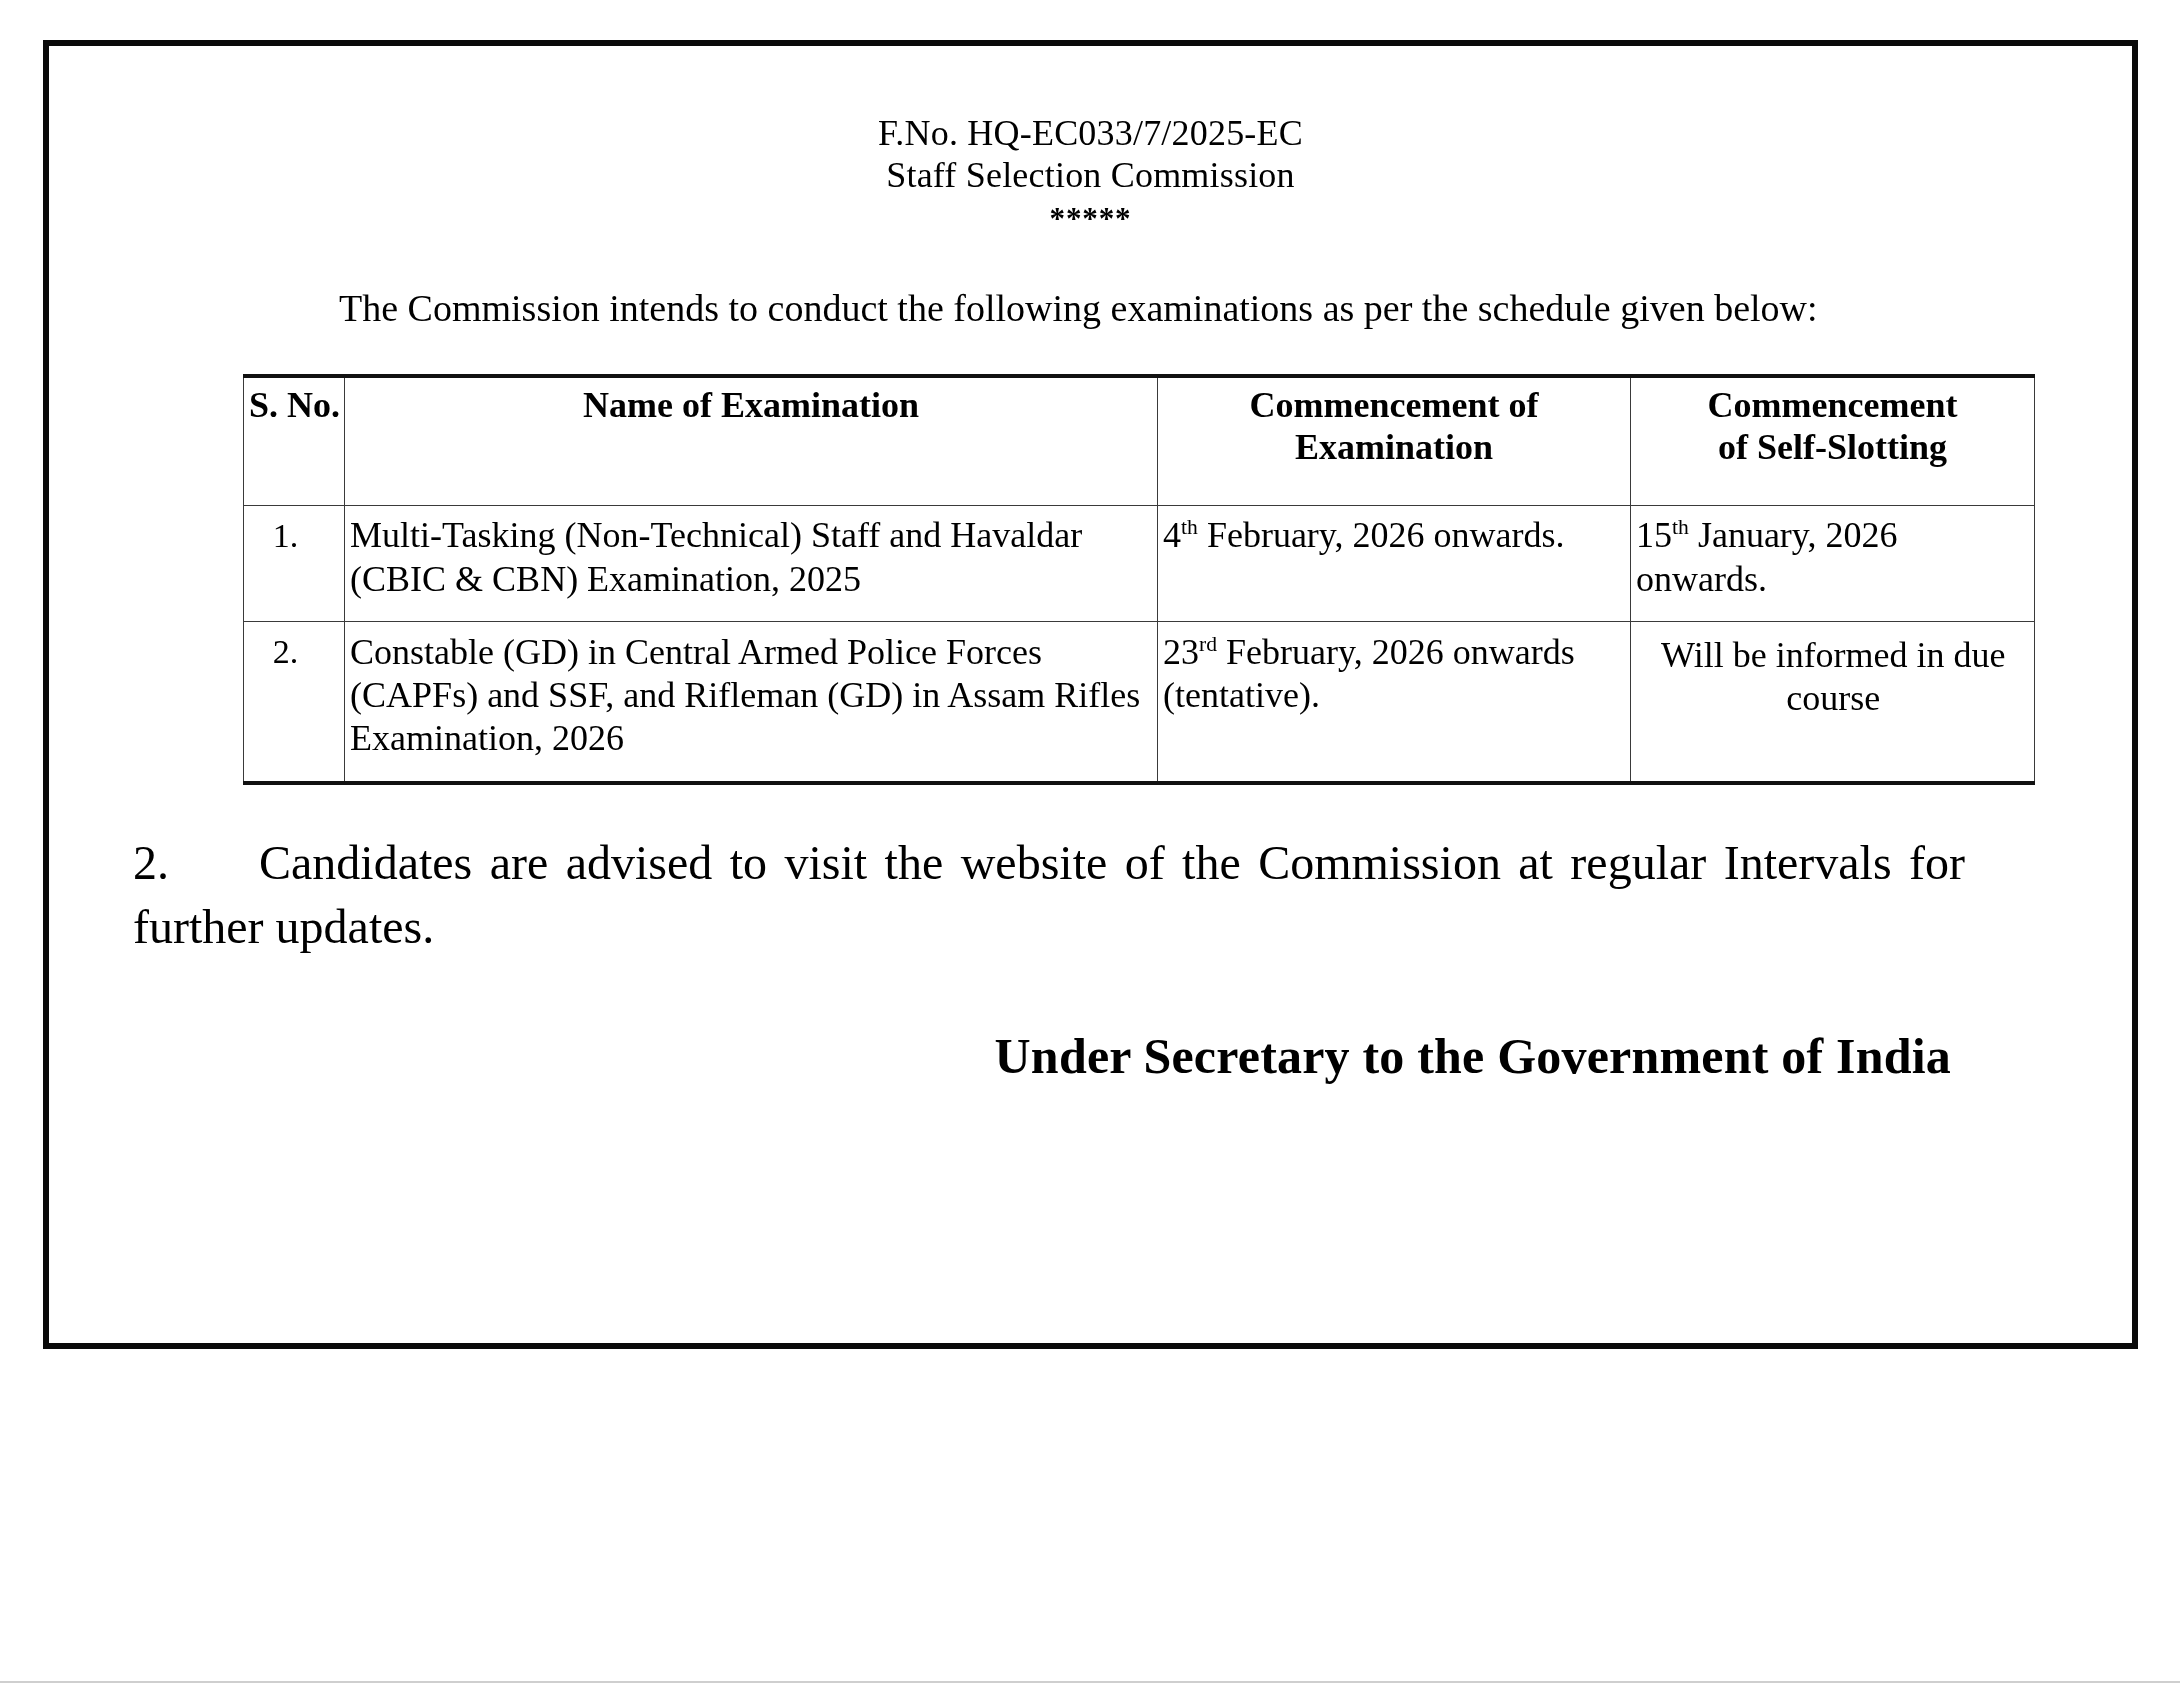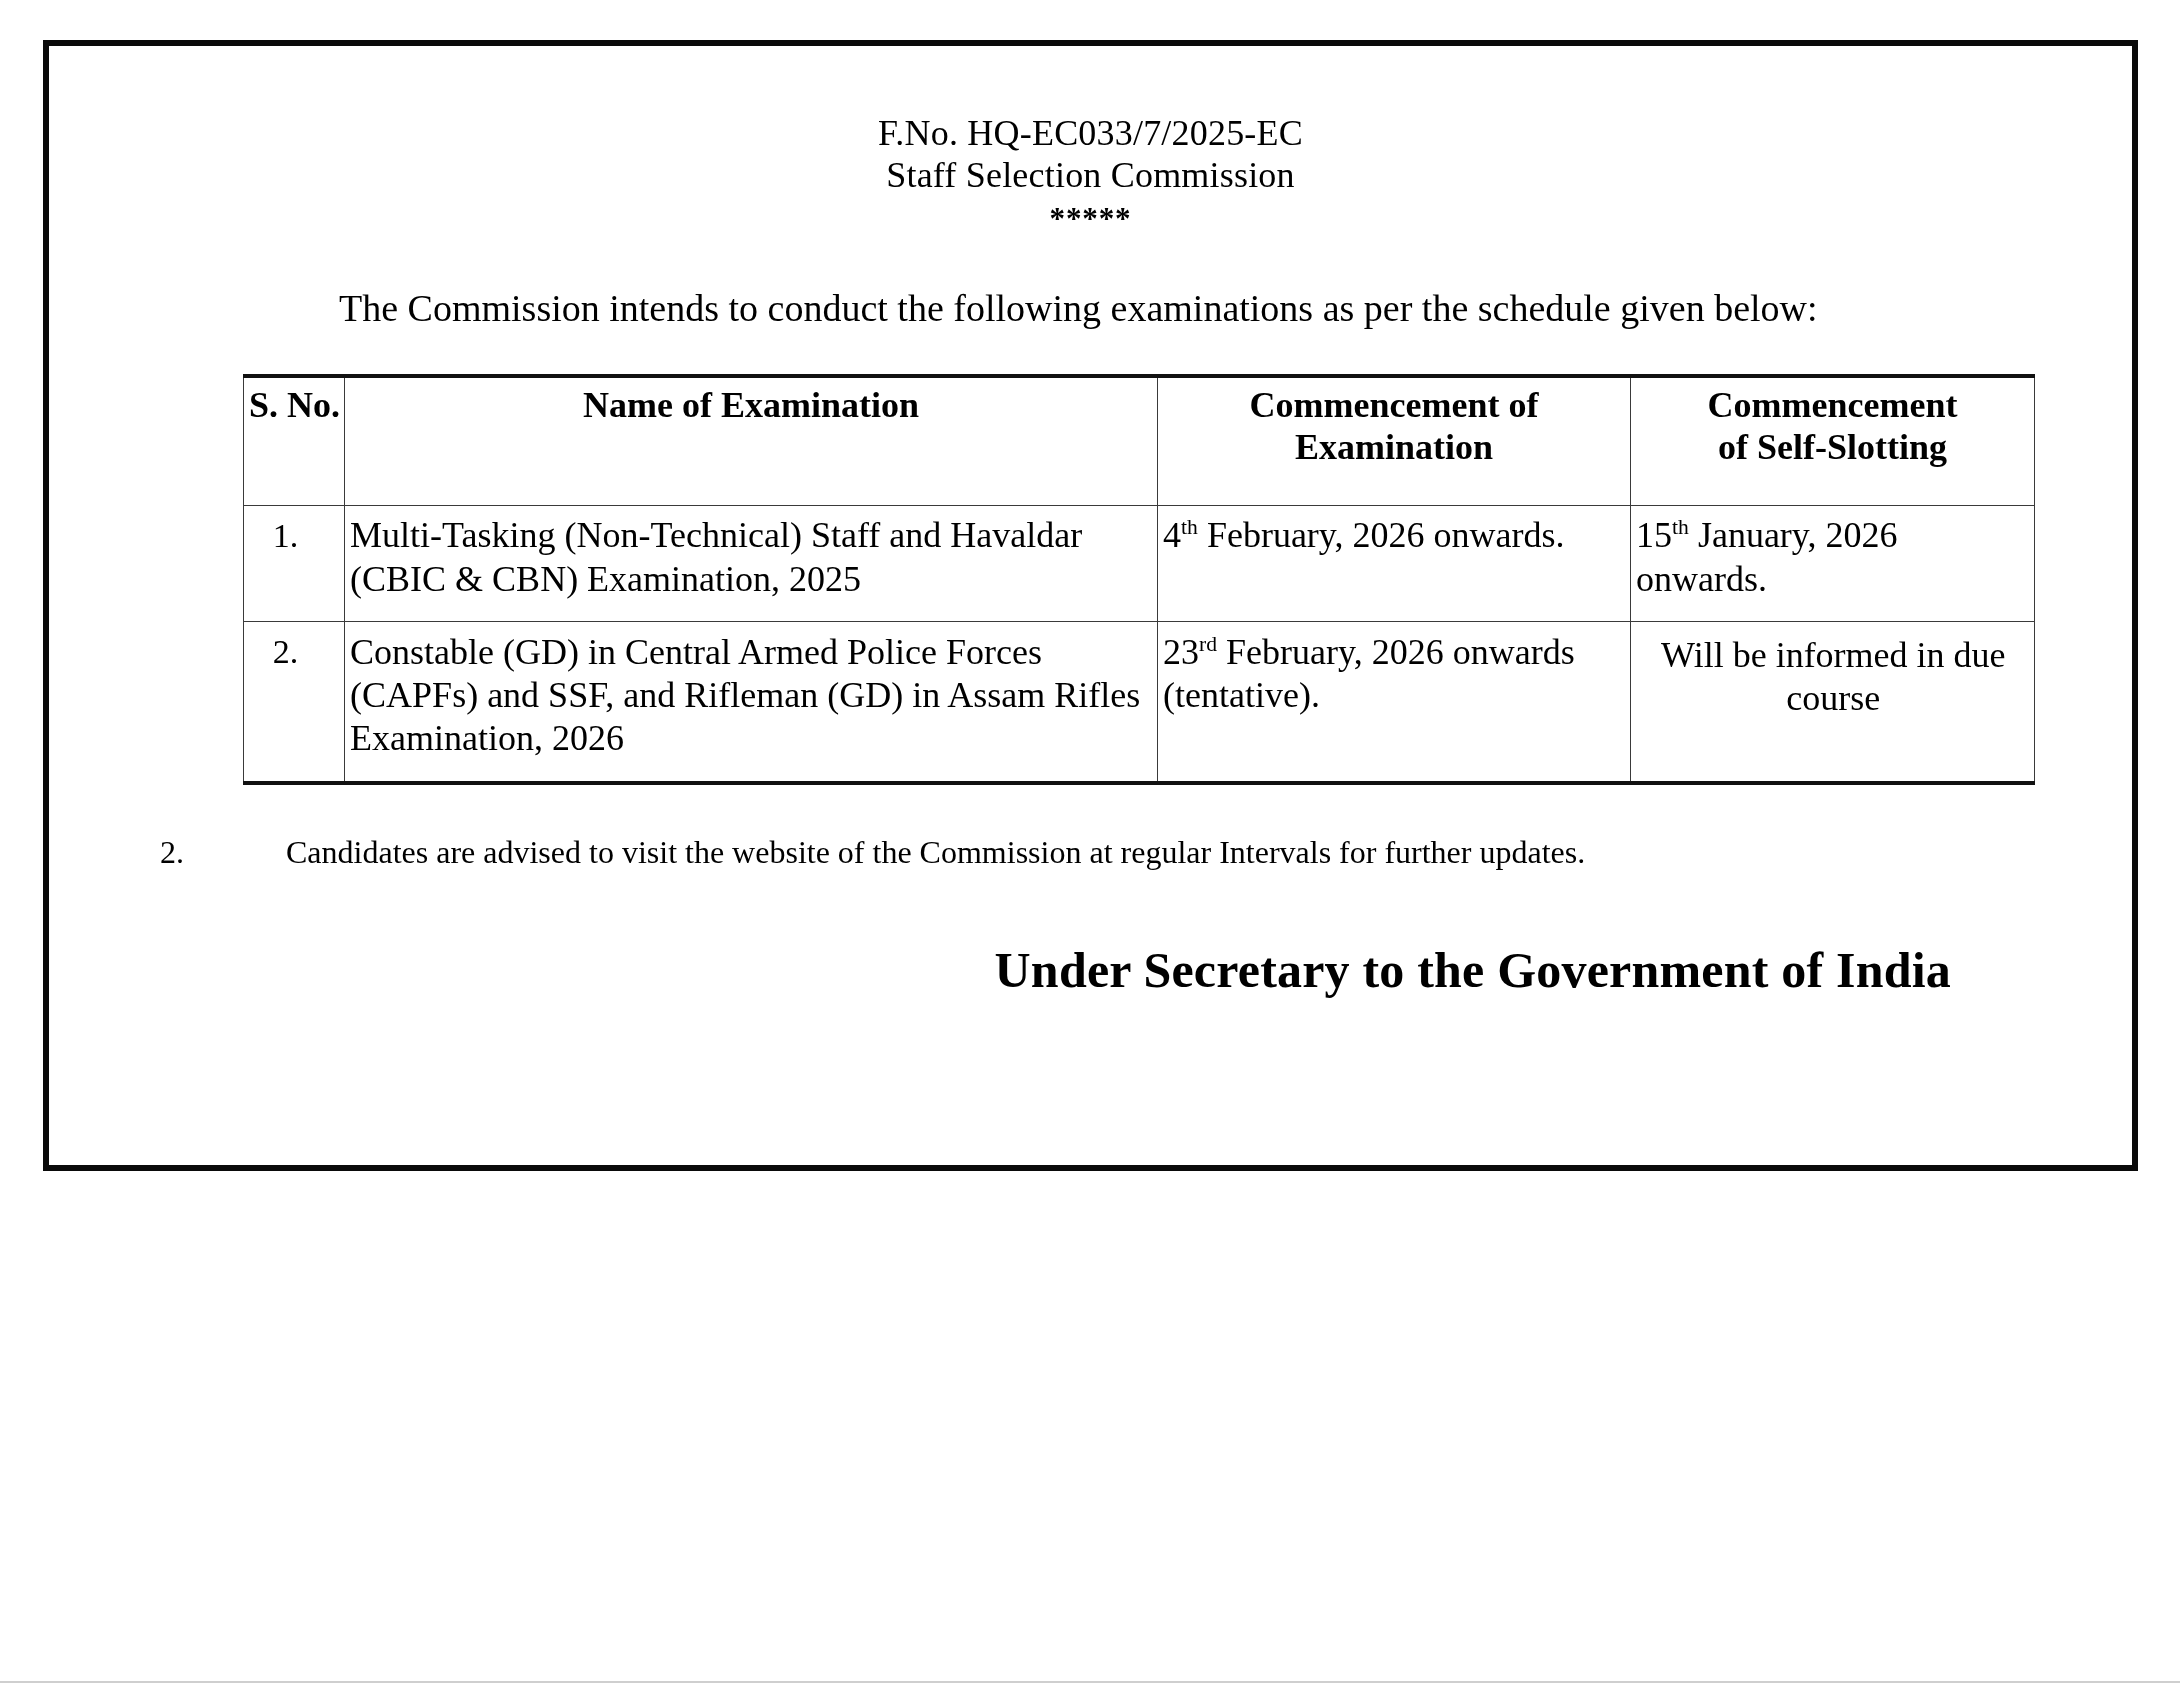--- a/index.html
+++ b/index.html
@@ -14,21 +14,21 @@
     color: #000000;
     position: relative;
     overflow: hidden;
   }
 
   .page-frame {
     position: absolute;
     left: 43px;
     top: 40px;
     width: 2095px;
-    height: 1131px;
+    height: 1309px;
     border: 6px solid #0a0a0a;
     box-sizing: border-box;
     background: #ffffff;
   }
 
   .bottom-hairline {
     position: absolute;
     left: 0;
     top: 1681px;
     width: 2181px;
@@ -145,22 +145,22 @@
   .td-center { text-align: center; padding-top: 12px; }
 
   sup {
     font-size: 0.6em;
     vertical-align: super;
     line-height: 0;
   }
 
   
   .closing-para {
-    margin: 46px 167px 0 111px;
-    font-size: 32px;
+    margin: 46px 167px 0 84px;
+    font-size: 48px;
     line-height: 1.35;
     text-align: justify;
     text-justify: inter-word;
   }
   .closing-num {
     display: inline-block;
     width: 126px;
   }
 
   

